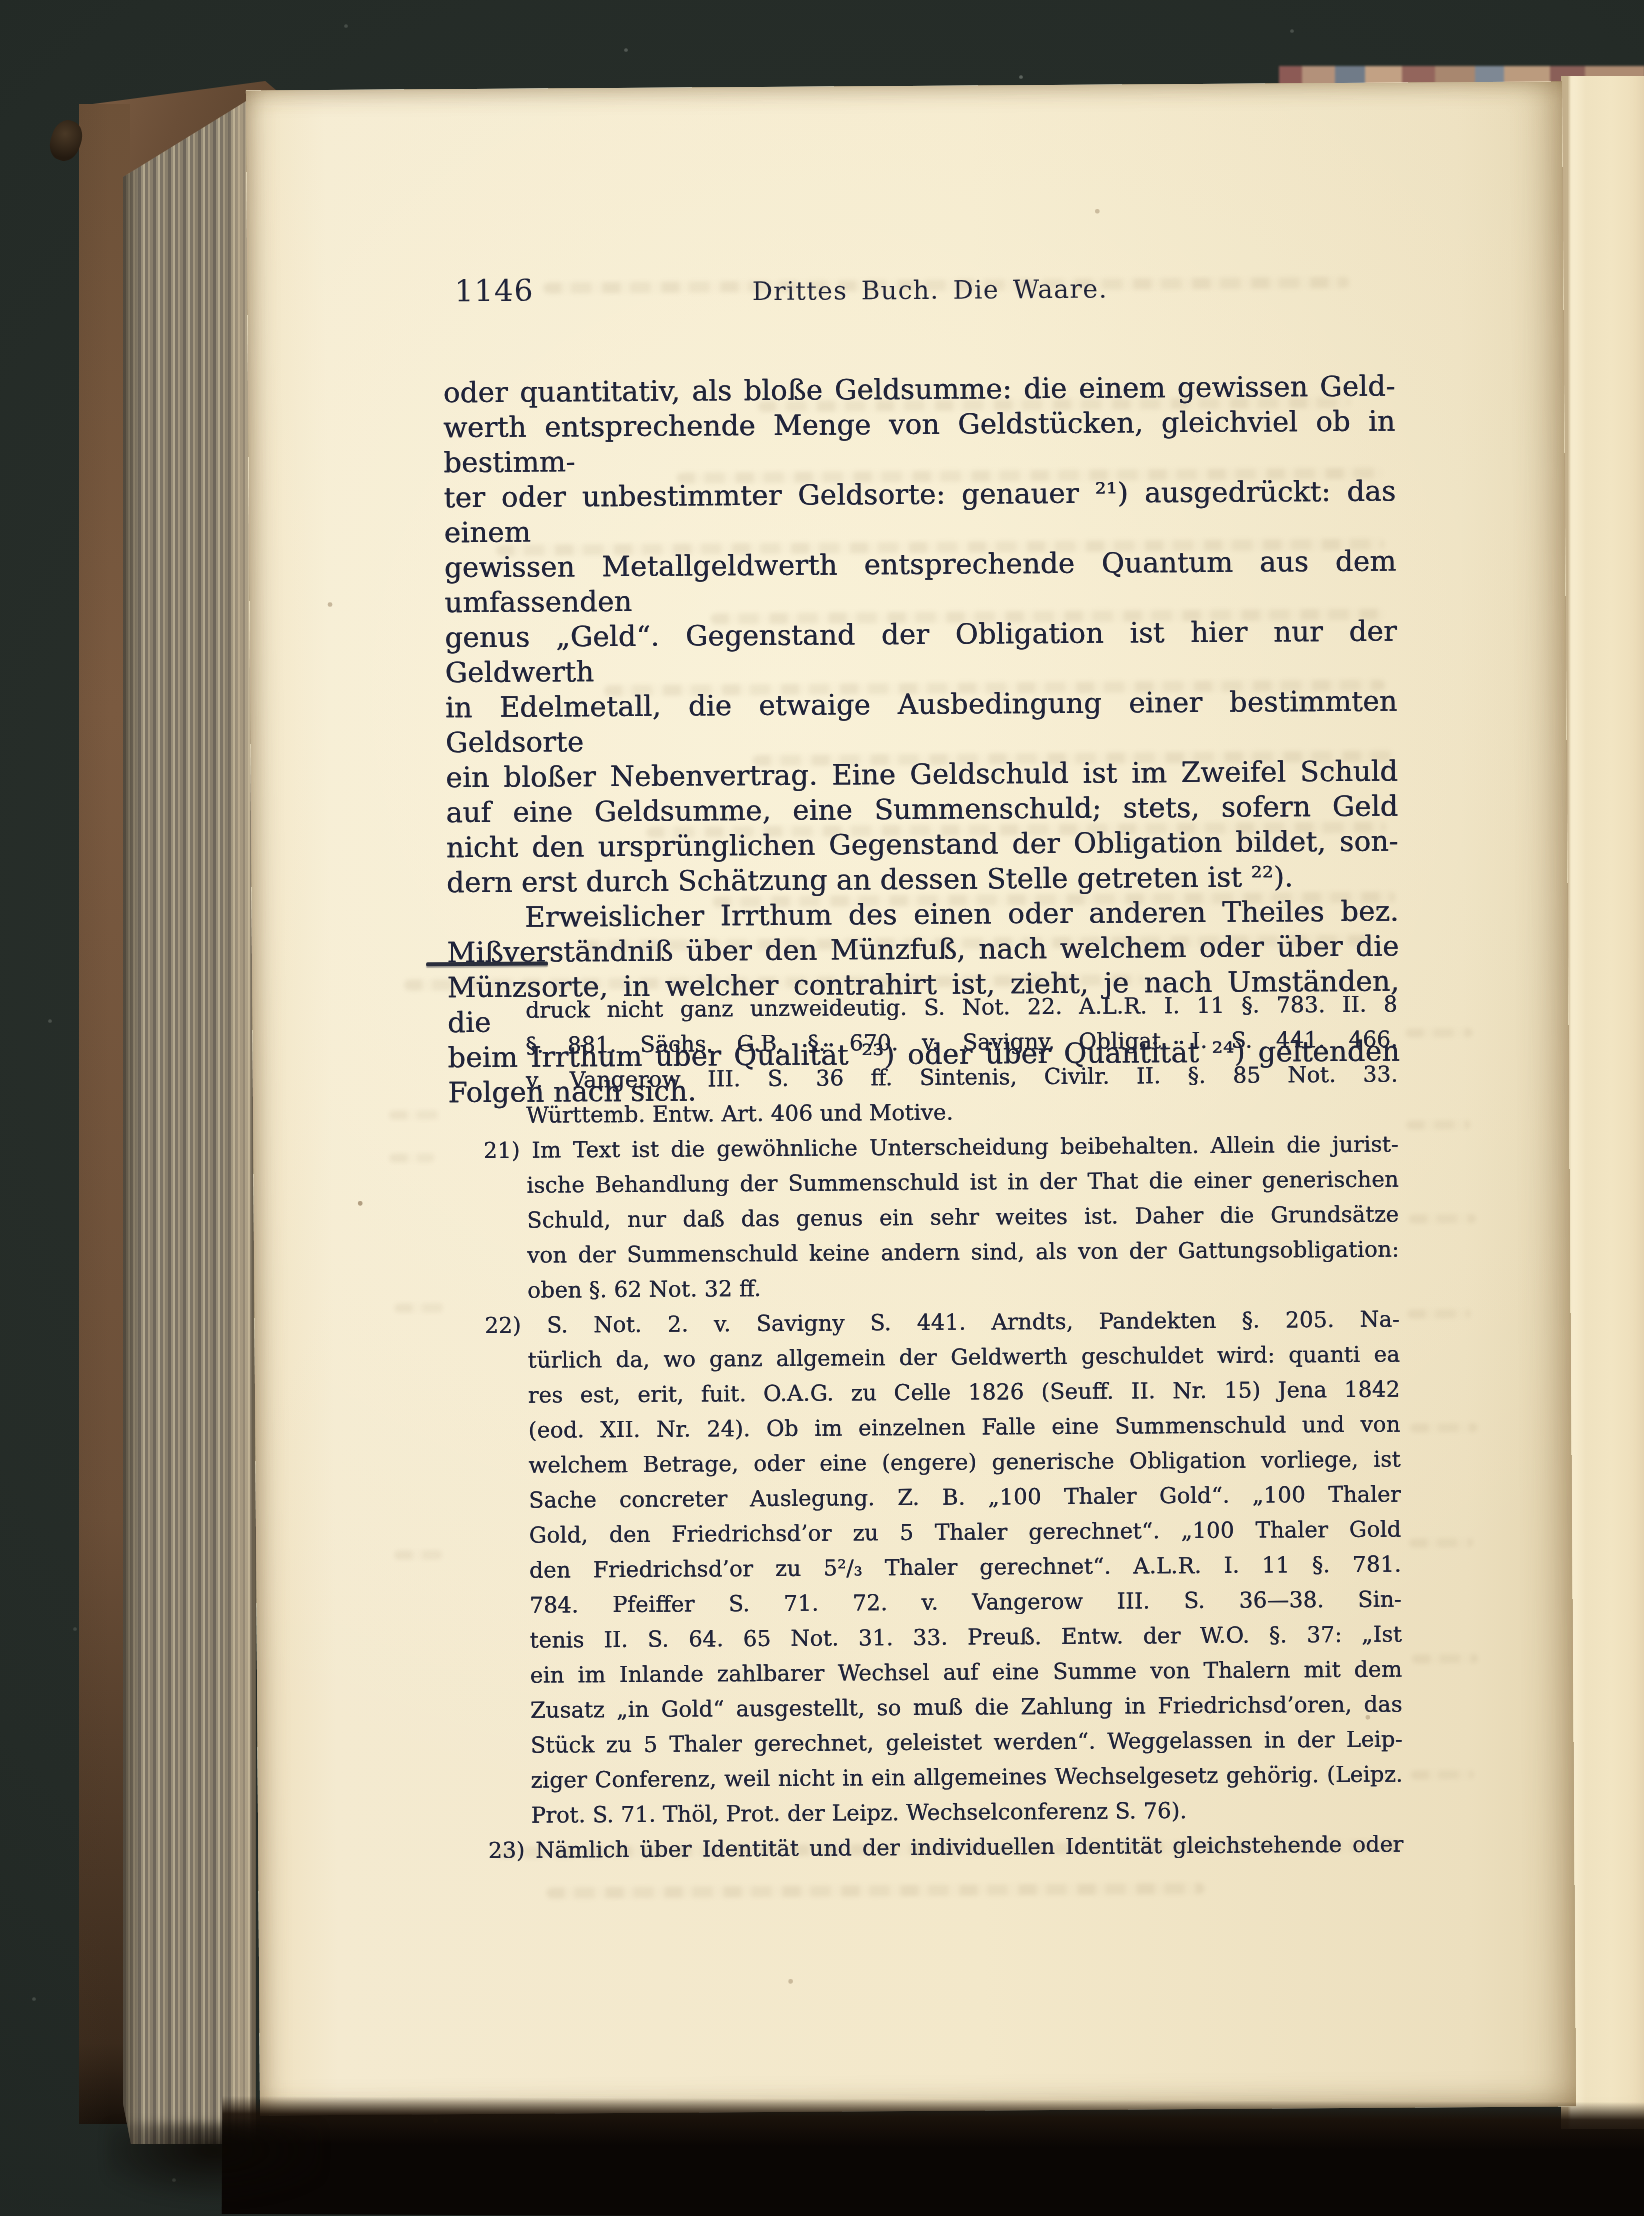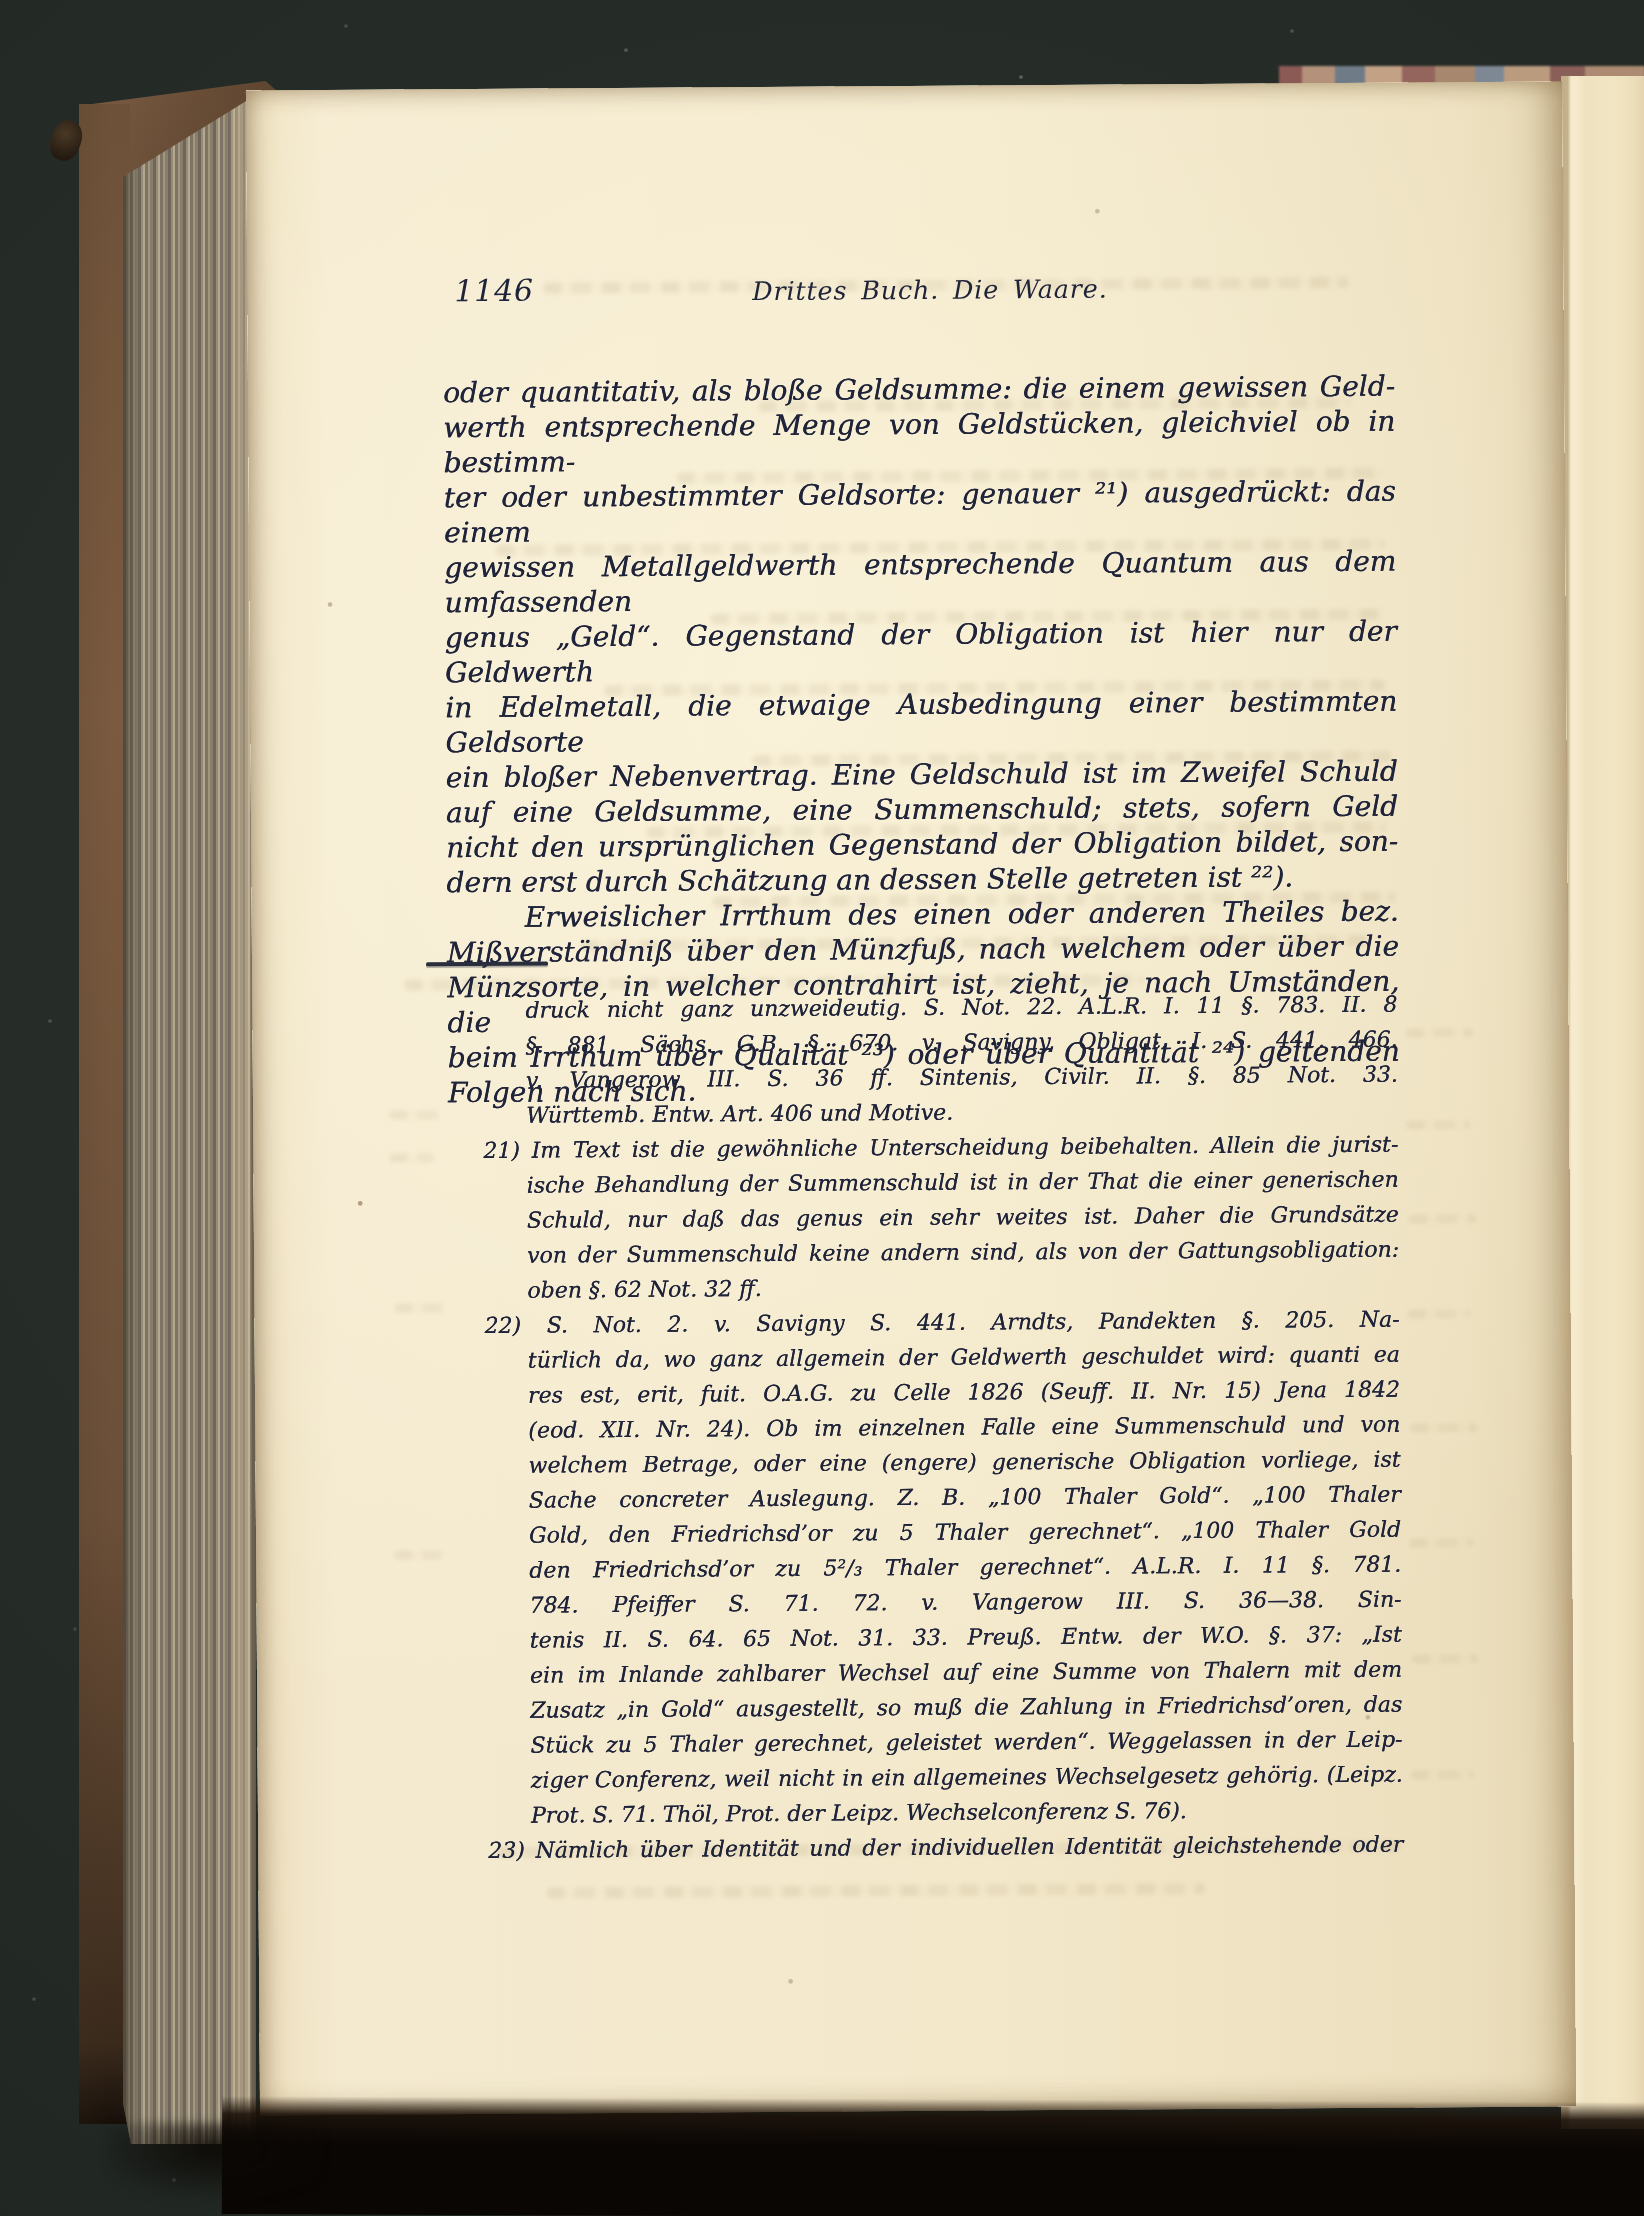--- a/index.html
+++ b/index.html
@@ -1,21 +1,20 @@
 <!DOCTYPE html>
 <html style="font-size:13px"><head>
 <meta charset="utf-8">
 <title>Book page scan</title>
 <style>
   html,body{margin:0;padding:0;}
   .scene{
     position:relative;width:1645px;height:2216px;overflow:hidden;
     background:radial-gradient(130% 95% at 52% 42%, #2b322d 0%, #242b27 55%, #1b211e 100%);
     font-family:"DejaVu Serif","Liberation Serif",serif;
-    font-style:italic;
   }
   .speckles{position:absolute;left:0;top:0;width:1.6px;height:1.6px;border-radius:50%;
     box-shadow:625px 49px 0 0.8px rgba(220,225,215,.25),1020px 76px 0 0.8px rgba(220,225,215,.3),
     1291px 30px 0 0.8px rgba(220,225,215,.2),1513px 115px 0 0.8px rgba(220,225,215,.22),
     345px 25px 0 0.8px rgba(220,225,215,.18),99px 428px 0 0.8px rgba(220,225,215,.16),
     49px 1020px 0 0.8px rgba(220,225,215,.2),74px 1628px 0 0.8px rgba(220,225,215,.15),
     33px 1998px 0 0.8px rgba(220,225,215,.18),173px 2179px 0 0.8px rgba(220,225,215,.2),
     938px 2188px 0 0.8px rgba(200,205,195,.12),543px 2163px 0 0.8px rgba(200,205,195,.12);}
   
   .cover-corner{position:absolute;left:79px;top:81px;width:207px;height:110px;

